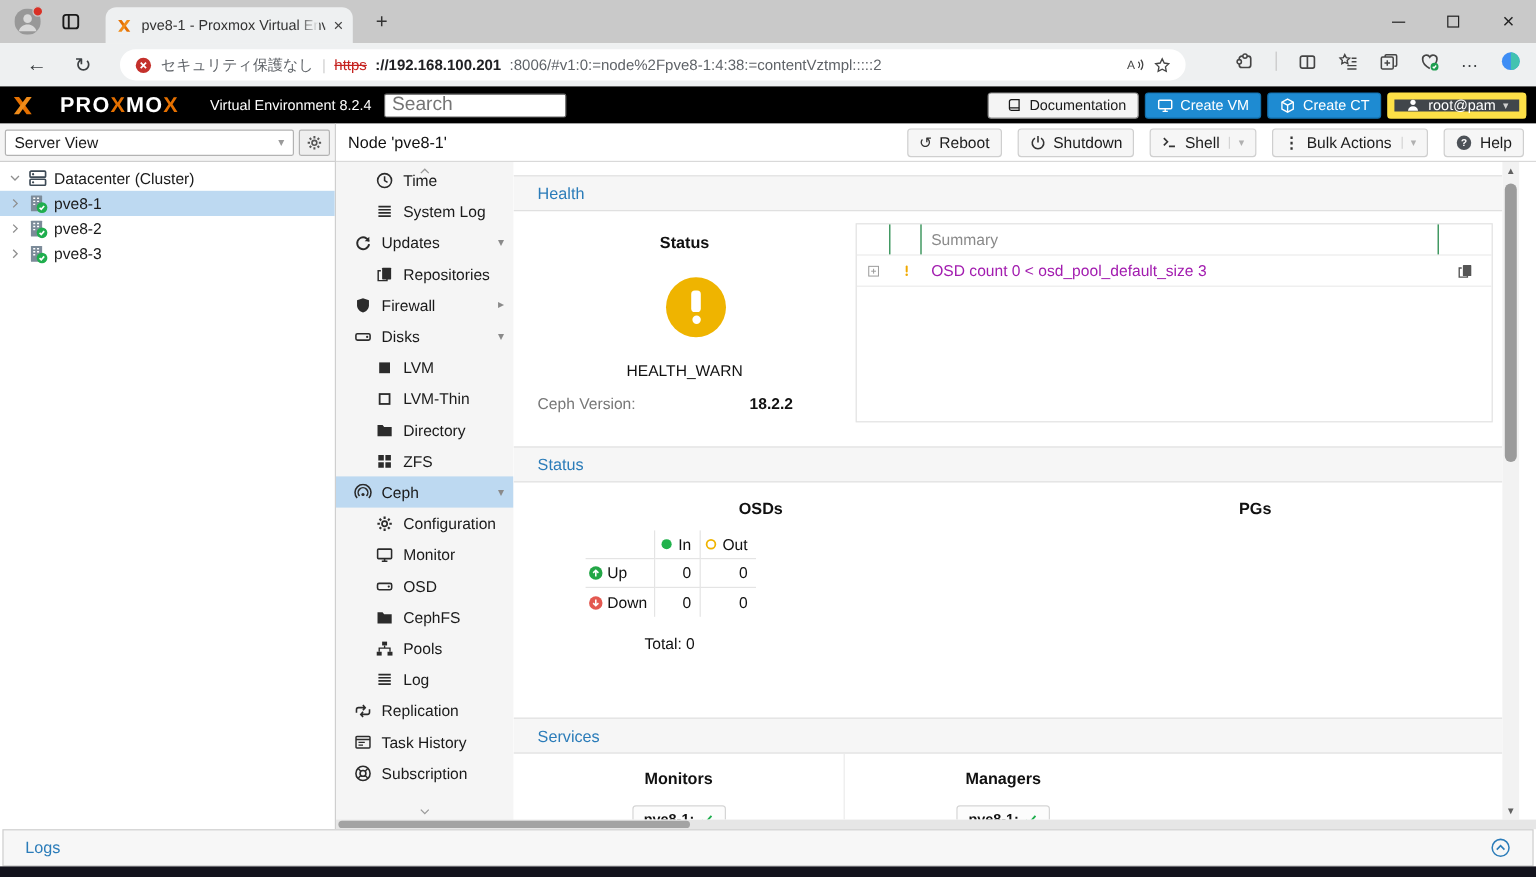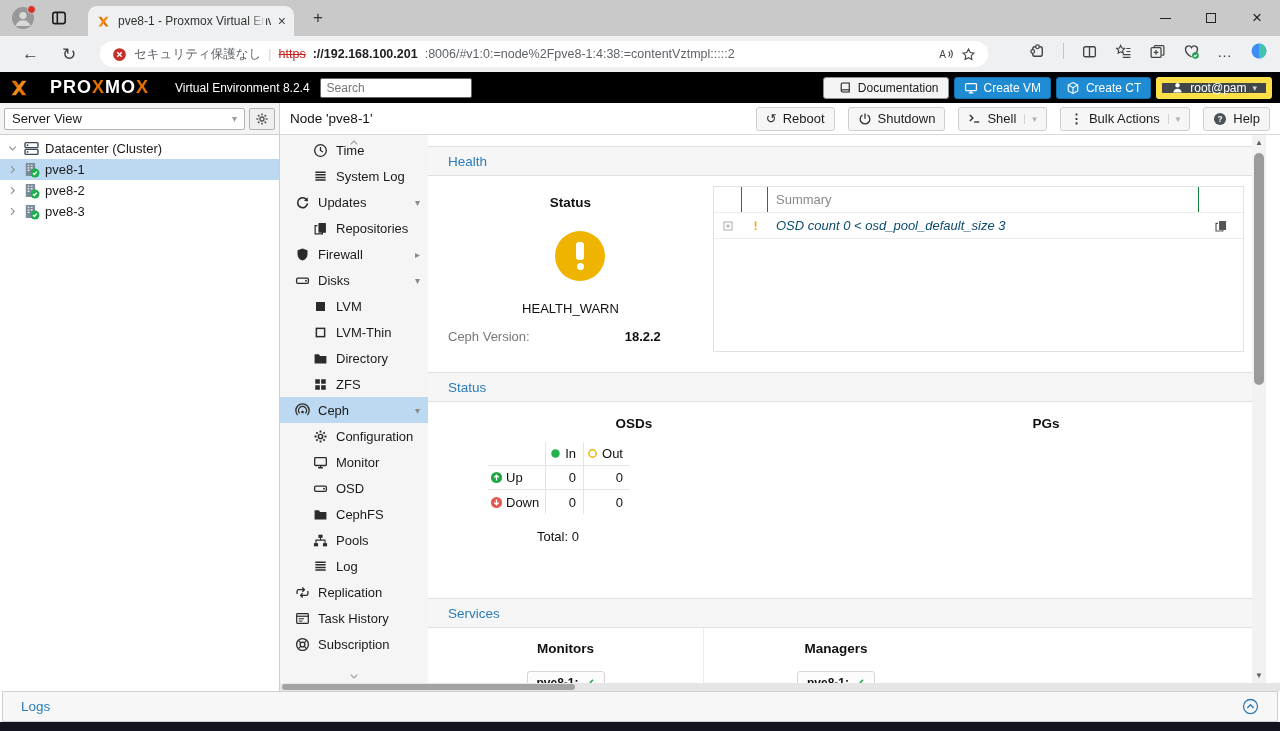--- a/index.html
+++ b/index.html
@@ -43,21 +43,21 @@
   #navicons .sep{width:1px;height:16px;background:#c6c6c6;}
 
   
   #pveheader{position:absolute;top:72px;left:0;right:0;height:31px;background:#000;
         display:flex;align-items:center;color:#fff;padding:0 8px;}
   #brand{display:flex;align-items:center;gap:20px;}
   #brand .w{font-weight:bold;font-size:18px;letter-spacing:1px;color:#fff;}
   #brand .o{font-weight:bold;font-size:18px;letter-spacing:1px;color:#e57000;}
   #brand .ver{font-size:12px;margin-left:6px;color:#fff;font-weight:normal;text-align:center;}
   #hsearch{margin-left:10px;width:152px;height:20px;border:1px solid #666;border-radius:2px;
-        background:#fff;color:#a16207;font-size:12px;padding:0 6px;outline:none;font-family:"Liberation Sans",sans-serif;}
+        background:#fff;color:#a16207;font-size:16px;padding:0 6px;outline:none;font-family:"Liberation Sans",sans-serif;}
   #hbtns{margin-left:auto;display:flex;gap:5px;align-items:center;}
   .hbtn{height:22px;border-radius:3px;display:flex;align-items:center;gap:6px;padding:0 9px;font-size:12px;}
   .hbtn.light{background:#f4f4f4;border:1px solid #8f8f8f;color:#1a1a1a;padding-left:15px;}
   .hbtn.blue{background:#1e8bd2;border:1px solid #1371ad;color:#fff;}
   .hbtn.dark{background:#41464b;border:6px solid #fde047;color:#fff;}
   .hbtn .caret{font-size:9px;color:#cfcfcf;}
 
   
   #viewbar{position:absolute;top:103px;left:0;width:280px;height:32px;background:#f4f4f4;
         border-right:1px solid #cfcfcf;border-bottom:1px solid #cfcfcf;
@@ -121,21 +121,21 @@
   #cephver .lb{color:#777;}
   #cephver .vl{font-weight:bold;margin-left:95px;color:#111;}
   #htable{position:absolute;left:285px;top:10px;width:531px;height:166px;border:1px solid #e2e2e2;background:#fff;}
   .hrow{display:flex;height:26px;align-items:center;border-bottom:1px solid #ececec;}
   .hc1{width:28px;display:flex;justify-content:center;}
   .hc2{width:26px;display:flex;justify-content:center;}
   .hc3{flex:1;padding-left:8px;}
   .hc4{width:44px;display:flex;justify-content:center;}
   .hrow.hdr .hc1,.hrow.hdr .hc2,.hrow.hdr .hc3{border-right:1px solid #15803d;height:100%;align-items:center;display:flex;}
   .hrow.hdr .hc3{color:#8a8a8a;justify-content:flex-start;}
-  .hrow .summ{color:#0c4a6e;font-style:italic;}
+  .hrow .summ{color:#a21caf;}
 
   
   #statusbody{position:absolute;top:267px;left:0;right:0;height:196px;display:flex;}
   .shalf{width:50%;position:relative;}
   .shead{position:absolute;top:14px;left:0;right:0;text-align:center;font-weight:bold;font-size:13.5px;color:#111;}
   #osdtable{position:absolute;left:60px;top:40px;display:grid;grid-template-columns:58px 38px 46px;}
   .oc{height:24px;display:flex;align-items:center;justify-content:flex-end;padding-right:7px;
       border-bottom:1px solid #e4e4e4;border-right:1px solid #e4e4e4;gap:3px;font-size:13px;color:#111;}
   .oc.lastc{border-right:none;}
   .oc.lastr{border-bottom:none;}

